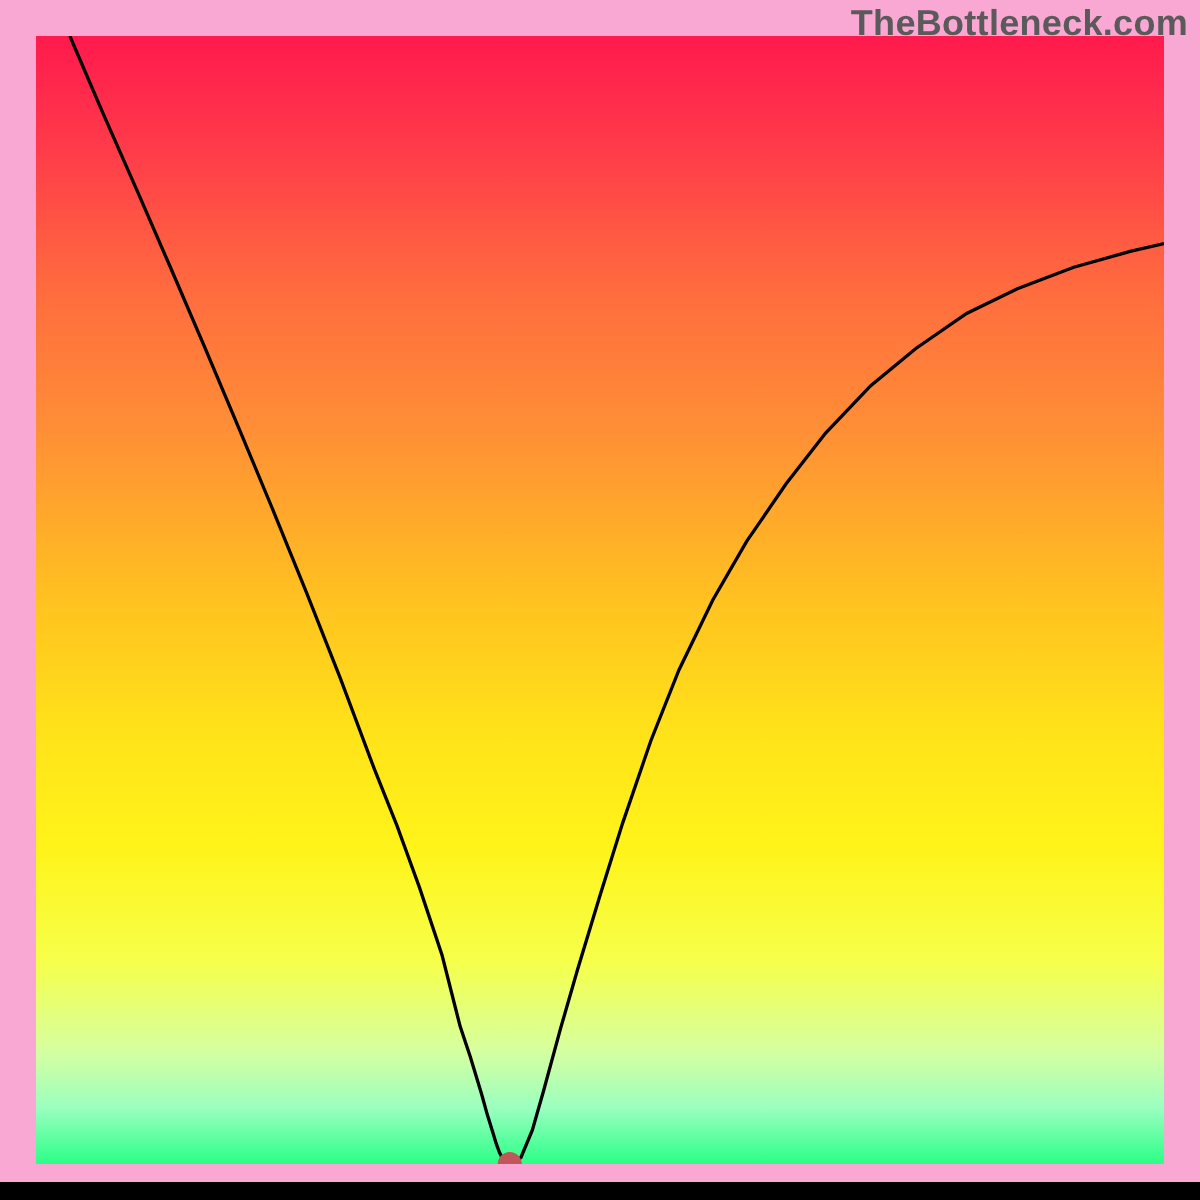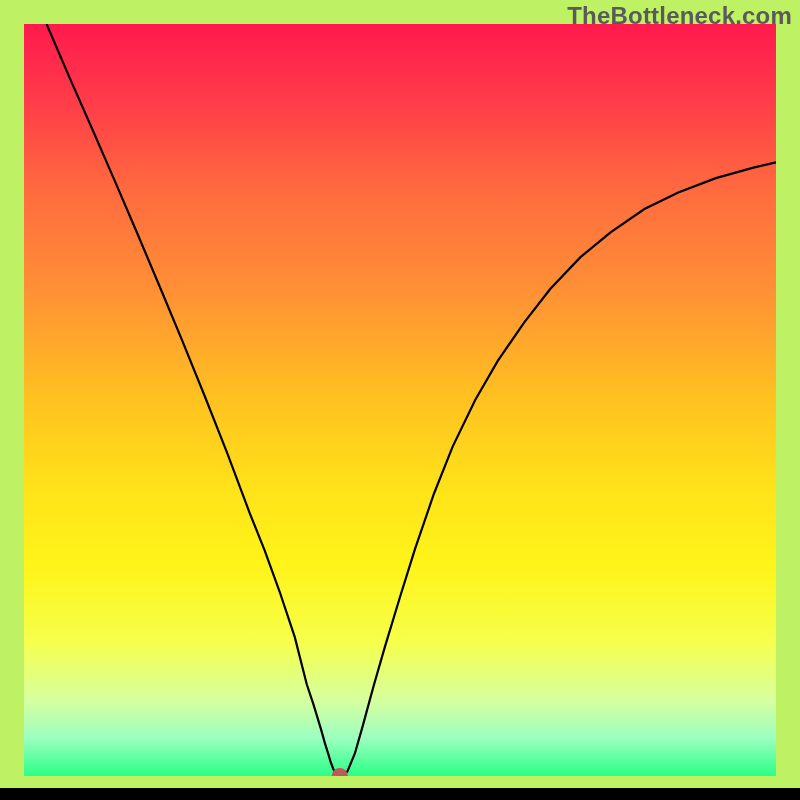--- a/index.html
+++ b/index.html
@@ -7,21 +7,21 @@
     padding: 0;
     width: 800px;
     height: 800px;
     overflow: hidden;
     background: #000;
   }
   .frame {
     position: relative;
     width: 800px;
     height: 788px;
-    background: #bef264;
+    background: #f9a8d4;
   }
   .watermark {
     position: absolute;
     top: 2px;
     right: 8px;
     color: #5a5a5a;
     font-family: Arial, Helvetica, sans-serif;
     font-size: 24px;
     font-weight: 600;
     letter-spacing: 0.2px;

